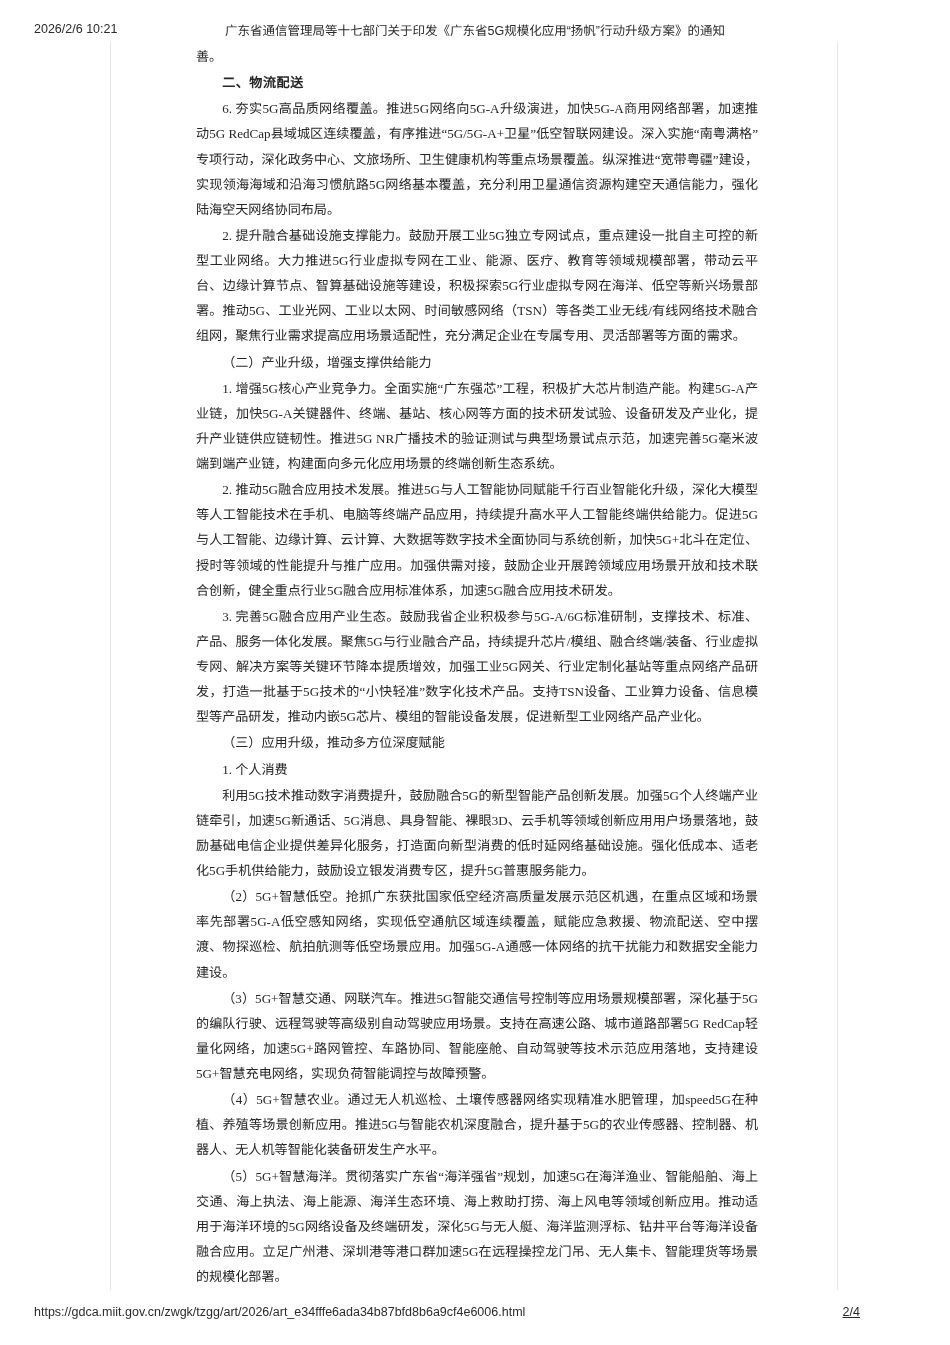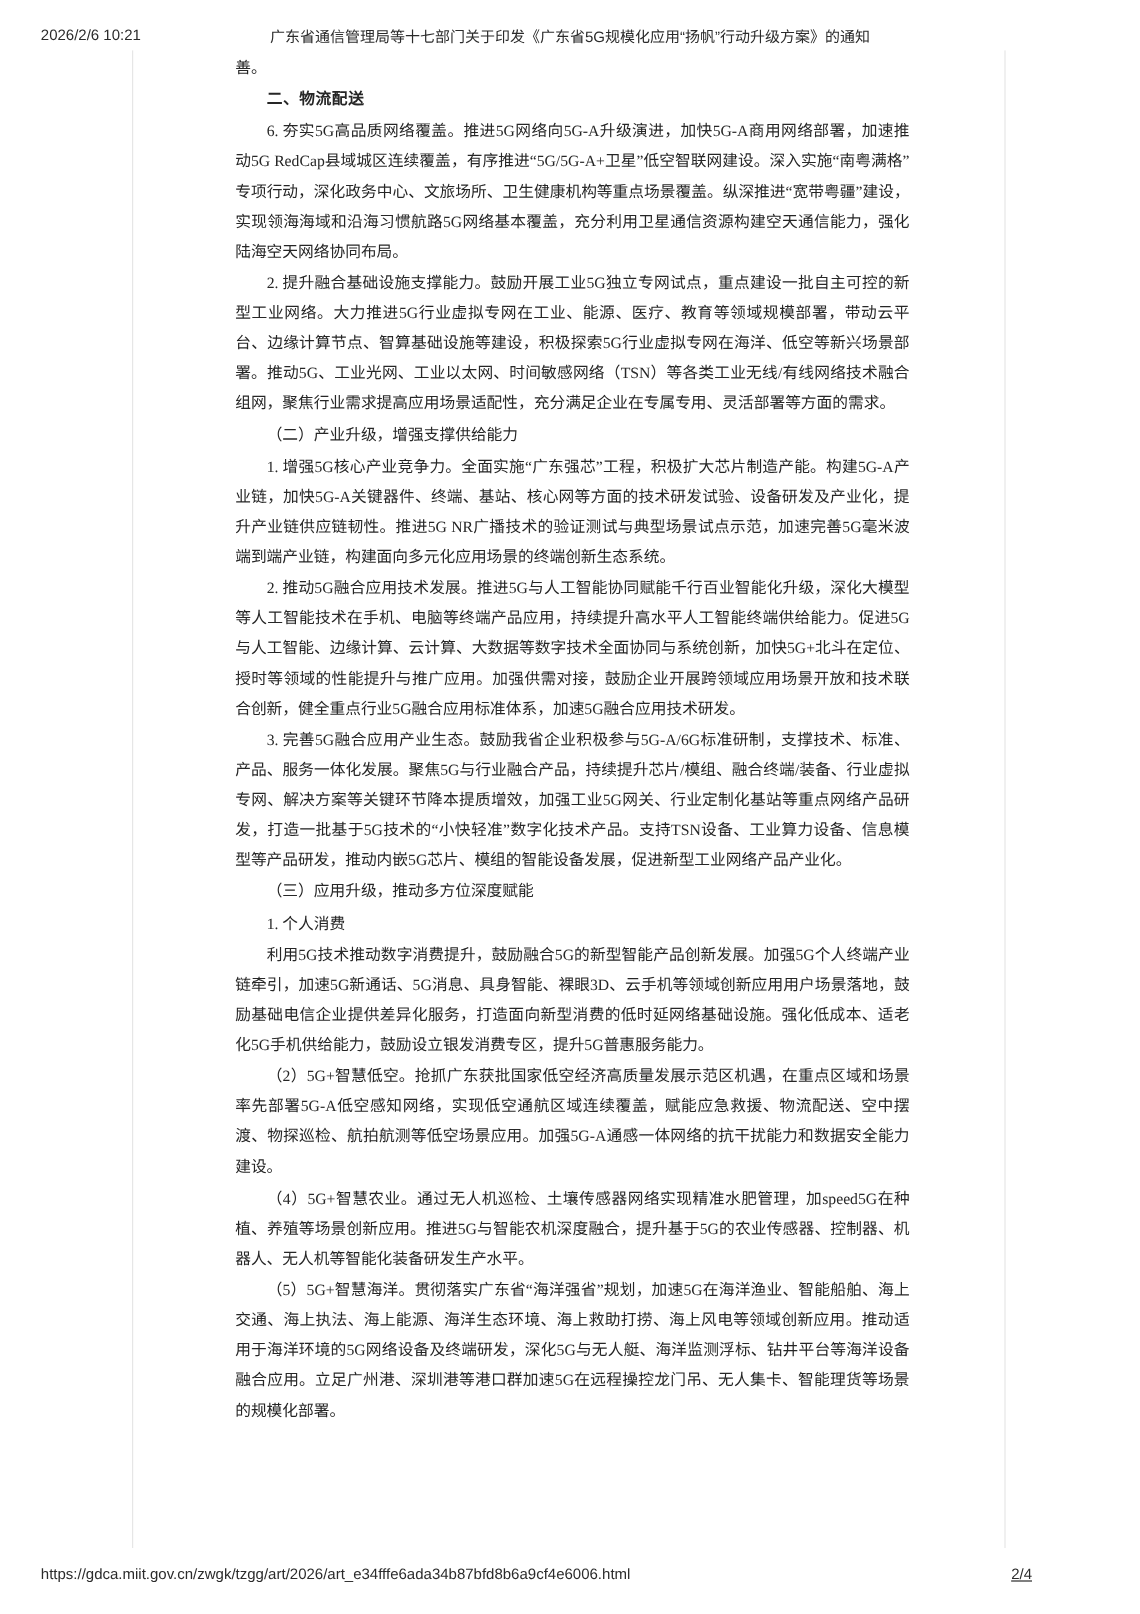--- a/index.html
+++ b/index.html
@@ -123,20 +123,21 @@
     <p class="p-item">6. 夯实5G高品质网络覆盖。推进5G网络向5G-A升级演进，加快5G-A商用网络部署，加速推动5G RedCap县域城区连续覆盖，有序推进“5G/5G-A+卫星”低空智联网建设。深入实施“南粤满格”专项行动，深化政务中心、文旅场所、卫生健康机构等重点场景覆盖。纵深推进“宽带粤疆”建设，实现领海海域和沿海习惯航路5G网络基本覆盖，充分利用卫星通信资源构建空天通信能力，强化陆海空天网络协同布局。</p>
     <p class="p-item">2. 提升融合基础设施支撑能力。鼓励开展工业5G独立专网试点，重点建设一批自主可控的新型工业网络。大力推进5G行业虚拟专网在工业、能源、医疗、教育等领域规模部署，带动云平台、边缘计算节点、智算基础设施等建设，积极探索5G行业虚拟专网在海洋、低空等新兴场景部署。推动5G、工业光网、工业以太网、时间敏感网络（TSN）等各类工业无线/有线网络技术融合组网，聚焦行业需求提高应用场景适配性，充分满足企业在专属专用、灵活部署等方面的需求。</p>
     <p class="p-h3">（二）产业升级，增强支撑供给能力</p>
     <p class="p-item">1. 增强5G核心产业竞争力。全面实施“广东强芯”工程，积极扩大芯片制造产能。构建5G-A产业链，加快5G-A关键器件、终端、基站、核心网等方面的技术研发试验、设备研发及产业化，提升产业链供应链韧性。推进5G NR广播技术的验证测试与典型场景试点示范，加速完善5G毫米波端到端产业链，构建面向多元化应用场景的终端创新生态系统。</p>
     <p class="p-item">2. 推动5G融合应用技术发展。推进5G与人工智能协同赋能千行百业智能化升级，深化大模型等人工智能技术在手机、电脑等终端产品应用，持续提升高水平人工智能终端供给能力。促进5G与人工智能、边缘计算、云计算、大数据等数字技术全面协同与系统创新，加快5G+北斗在定位、授时等领域的性能提升与推广应用。加强供需对接，鼓励企业开展跨领域应用场景开放和技术联合创新，健全重点行业5G融合应用标准体系，加速5G融合应用技术研发。</p>
     <p class="p-item">3. 完善5G融合应用产业生态。鼓励我省企业积极参与5G-A/6G标准研制，支撑技术、标准、产品、服务一体化发展。聚焦5G与行业融合产品，持续提升芯片/模组、融合终端/装备、行业虚拟专网、解决方案等关键环节降本提质增效，加强工业5G网关、行业定制化基站等重点网络产品研发，打造一批基于5G技术的“小快轻准”数字化技术产品。支持TSN设备、工业算力设备、信息模型等产品研发，推动内嵌5G芯片、模组的智能设备发展，促进新型工业网络产品产业化。</p>
     <p class="p-h3">（三）应用升级，推动多方位深度赋能</p>
     <p class="p-h4">1. 个人消费</p>
     <p class="p-indent">利用5G技术推动数字消费提升，鼓励融合5G的新型智能产品创新发展。加强5G个人终端产业链牵引，加速5G新通话、5G消息、具身智能、裸眼3D、云手机等领域创新应用用户场景落地，鼓励基础电信企业提供差异化服务，打造面向新型消费的低时延网络基础设施。强化低成本、适老化5G手机供给能力，鼓励设立银发消费专区，提升5G普惠服务能力。</p>
     <p class="p-sub">（2）5G+智慧低空。抢抓广东获批国家低空经济高质量发展示范区机遇，在重点区域和场景率先部署5G-A低空感知网络，实现低空通航区域连续覆盖，赋能应急救援、物流配送、空中摆渡、物探巡检、航拍航测等低空场景应用。加强5G-A通感一体网络的抗干扰能力和数据安全能力建设。</p>
+    <p class="p-sub">（3）5G+智慧交通、网联汽车。推进5G智能交通信号控制等应用场景规模部署，深化基于5G的编队行驶、远程驾驶等高级别自动驾驶应用场景。支持在高速公路、城市道路部署5G RedCap轻量化网络，加速5G+路网管控、车路协同、智能座舱、自动驾驶等技术示范应用落地，支持建设5G+智慧充电网络，实现负荷智能调控与故障预警。</p>
     <p class="p-sub">（4）5G+智慧农业。通过无人机巡检、土壤传感器网络实现精准水肥管理，加speed5G在种植、养殖等场景创新应用。推进5G与智能农机深度融合，提升基于5G的农业传感器、控制器、机器人、无人机等智能化装备研发生产水平。</p>
     <p class="p-sub">（5）5G+智慧海洋。贯彻落实广东省“海洋强省”规划，加速5G在海洋渔业、智能船舶、海上交通、海上执法、海上能源、海洋生态环境、海上救助打捞、海上风电等领域创新应用。推动适用于海洋环境的5G网络设备及终端研发，深化5G与无人艇、海洋监测浮标、钻井平台等海洋设备融合应用。立足广州港、深圳港等港口群加速5G在远程操控龙门吊、无人集卡、智能理货等场景的规模化部署。</p>
   </div>
 
 <div class="print-footer">
   <span class="pf-url">https://gdca.miit.gov.cn/zwgk/tzgg/art/2026/art_e34fffe6ada34b87bfd8b6a9cf4e6006.html</span>
   <span class="pf-page">2/4</span>
 </div>
 
 </body></html>

